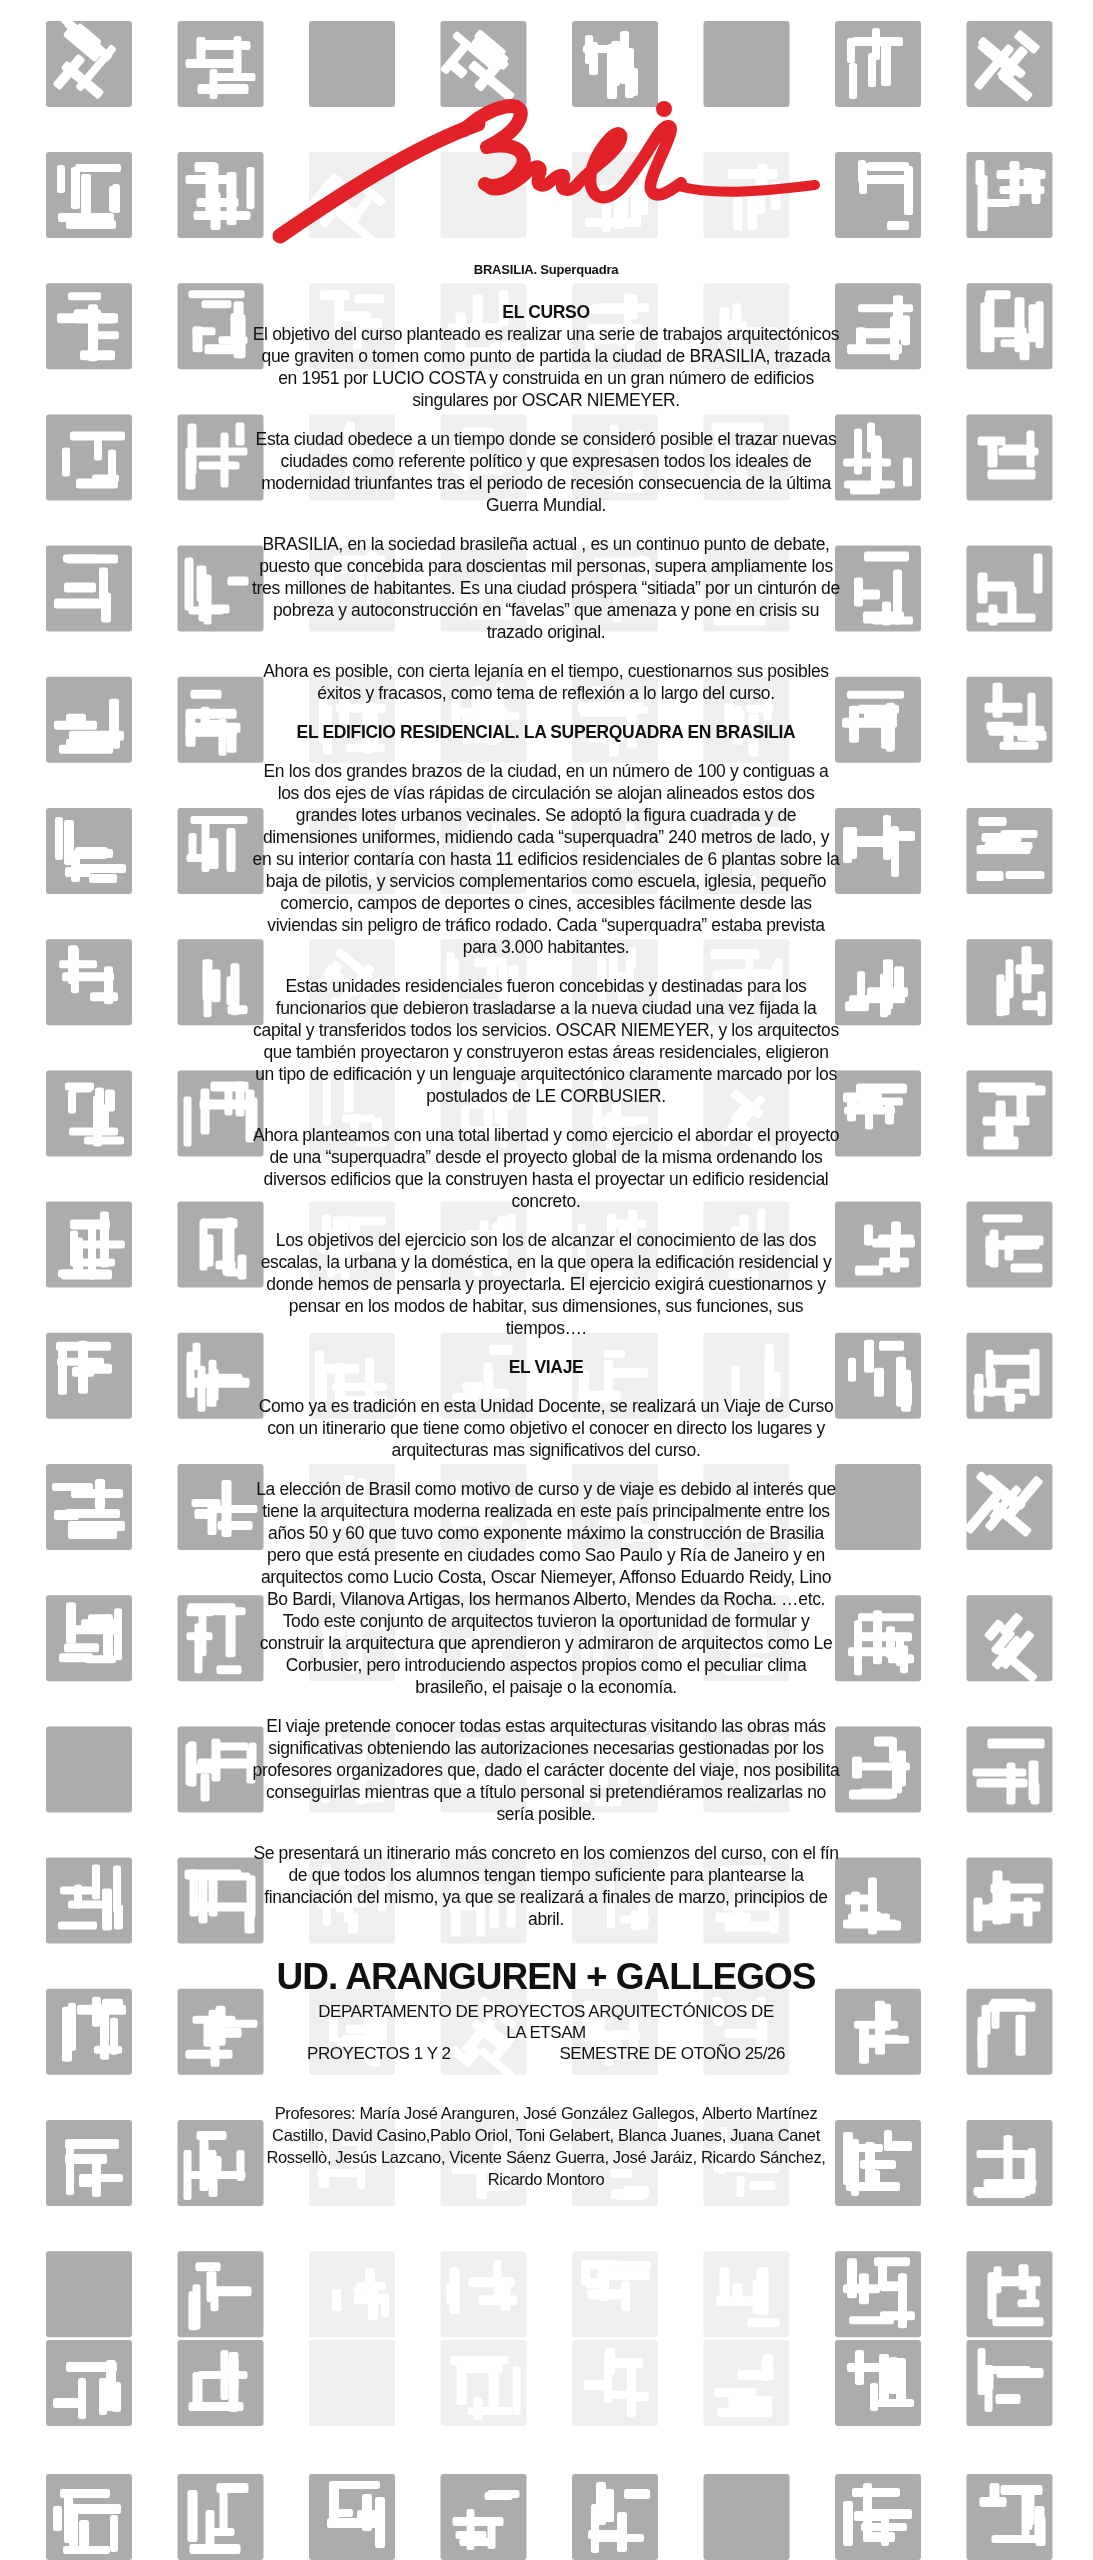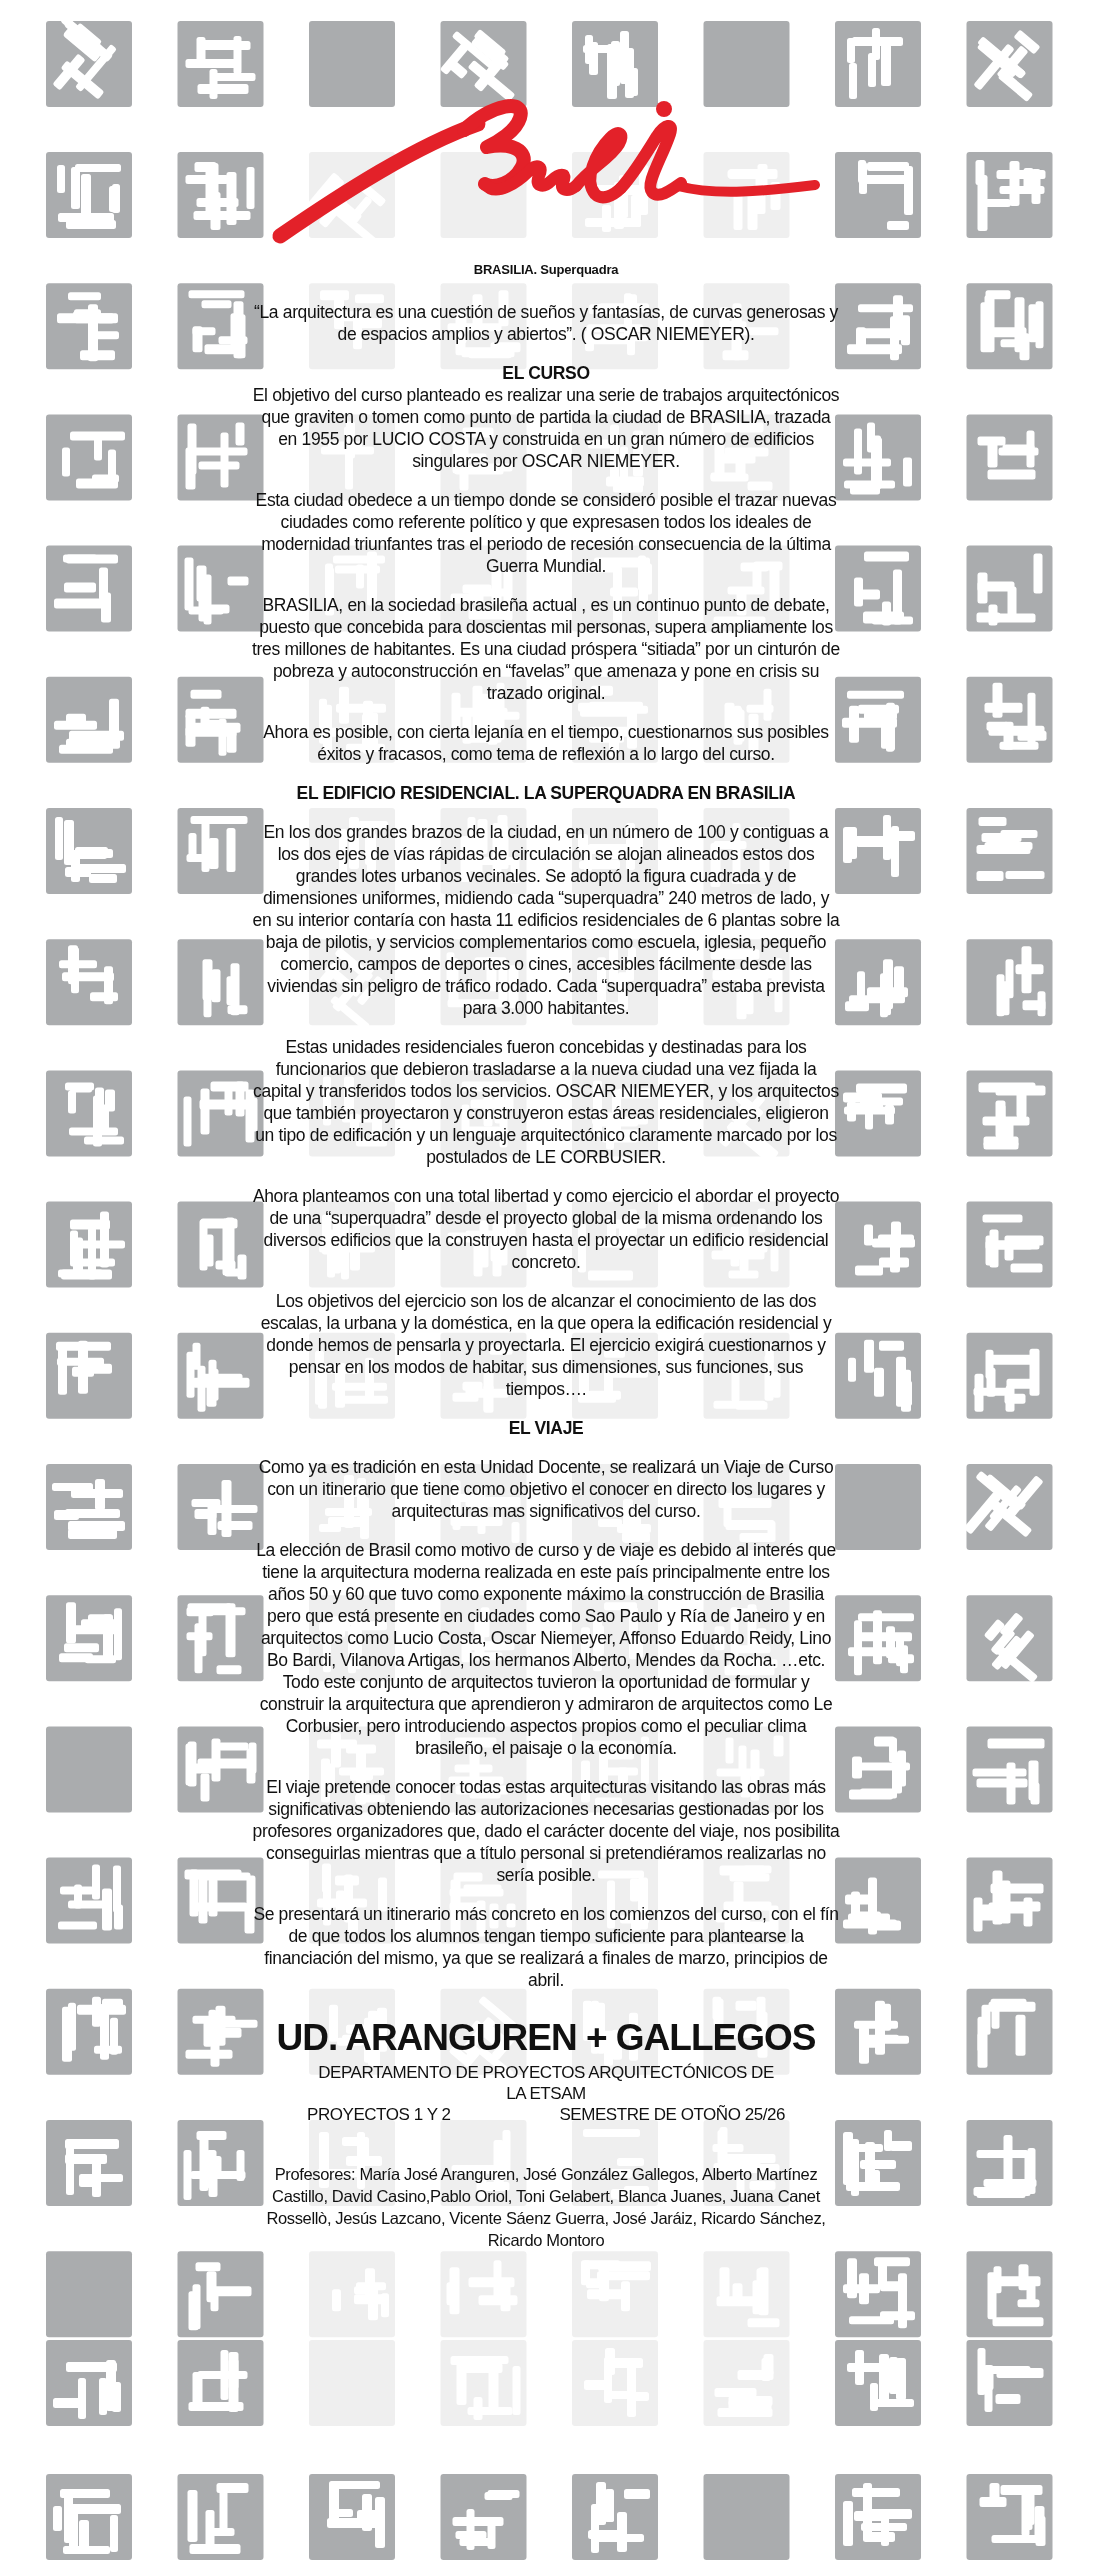--- a/index.html
+++ b/index.html
@@ -1652,25 +1652,24 @@
         <path d="M310,102 C323,85 345,74 353,60 C359,50 353,45 344,54 C330,68 317,96 329,110 C336,117 347,112 355,104" stroke-width="12"></path>
         <path d="M355,104 C366,92 380,70 391,52 C399,40 408,38 404,50 C396,74 379,100 386,108 C392,115 404,107 415,99" stroke-width="12"></path>
         <path d="M412,102 C450,112 500,107 549,101" stroke-width="10"></path>
         <circle cx="398" cy="25" r="8" fill="#e32129" stroke="none"></circle>
       </g>
     </svg>
   </div>
 
   <h1 class="title">BRASILIA. Superquadra</h1>
 
-  <p>“La arquitectura  es una cuestión de sueños y fantasías, de curvas generosas y de espacios amplios y abiertos”.   ( OSCAR NIEMEYER).</p>
 
   <section>
     <h2 class="tight">EL CURSO</h2>
-    <p>El objetivo del curso planteado es realizar una serie de trabajos arquitectónicos que graviten o tomen como punto de partida la ciudad de BRASILIA, trazada en 1955 por LUCIO COSTA y construida en un gran número de edificios singulares por OSCAR NIEMEYER.</p>
+    <p>El objetivo del curso planteado es realizar una serie de trabajos arquitectónicos que graviten o tomen como punto de partida la ciudad de BRASILIA, trazada en 1951 por LUCIO COSTA y construida en un gran número de edificios singulares por OSCAR NIEMEYER.</p>
     <p>Esta ciudad obedece a un tiempo donde se consideró posible el trazar nuevas ciudades como referente político y que expresasen todos los ideales de modernidad triunfantes tras el periodo de recesión consecuencia de la última Guerra Mundial.</p>
     <p>BRASILIA, en la sociedad brasileña actual , es un continuo punto de debate, puesto que concebida para doscientas mil personas, supera ampliamente los tres millones de habitantes. Es una ciudad próspera “sitiada” por un cinturón de pobreza y autoconstrucción en “favelas” que amenaza y pone en crisis su trazado original.</p>
     <p>Ahora es posible, con cierta lejanía en el tiempo, cuestionarnos sus posibles éxitos y fracasos, como tema de reflexión a lo largo del curso.</p>
   </section>
 
   <section>
     <h2>EL EDIFICIO RESIDENCIAL. LA SUPERQUADRA EN BRASILIA</h2>
     <p>En los dos grandes brazos de la ciudad, en un número de 100 y contiguas a los dos ejes de vías rápidas de circulación se alojan alineados estos dos grandes lotes urbanos vecinales. Se adoptó la figura cuadrada y de dimensiones uniformes, midiendo cada “superquadra” 240 metros de lado, y en su interior contaría con hasta 11 edificios residenciales de 6 plantas sobre la baja de pilotis, y servicios complementarios como escuela, iglesia, pequeño comercio, campos de deportes o  cines, accesibles fácilmente desde las viviendas sin peligro de tráfico rodado. Cada “superquadra” estaba prevista para 3.000 habitantes.</p>
     <p>Estas unidades residenciales fueron concebidas y destinadas para los funcionarios que debieron trasladarse a la nueva ciudad una vez fijada la capital y transferidos todos los servicios. OSCAR NIEMEYER, y los arquitectos que también proyectaron y construyeron estas áreas residenciales, eligieron un tipo de edificación y un lenguaje arquitectónico claramente marcado por los postulados de LE CORBUSIER.</p>
     <p>Ahora planteamos con una total libertad y como ejercicio el abordar el proyecto de una “superquadra” desde el proyecto global de la misma ordenando los diversos edificios que la construyen hasta el proyectar un edificio residencial concreto.</p>

